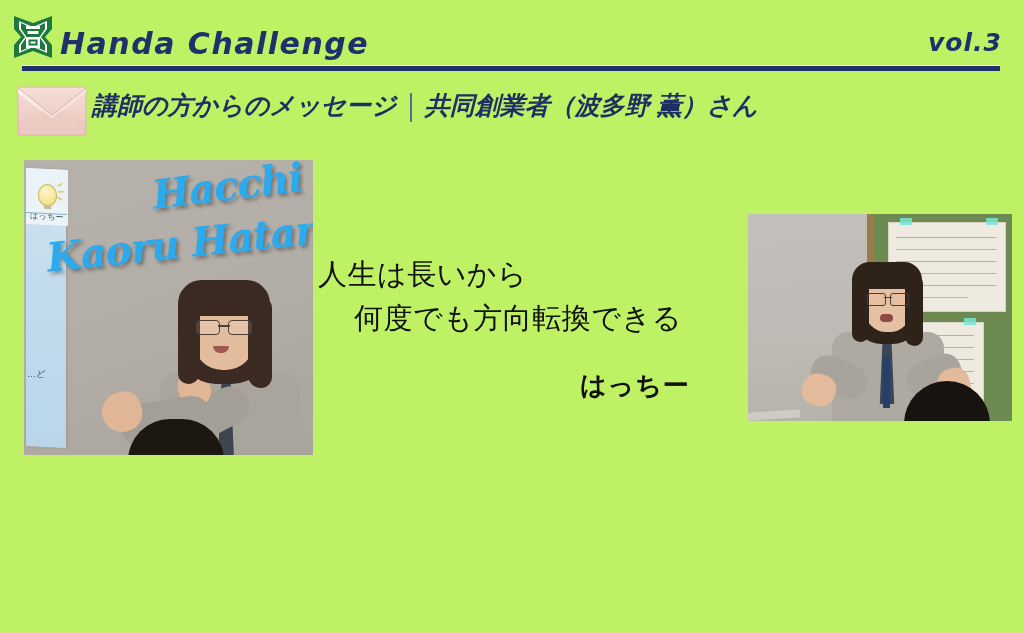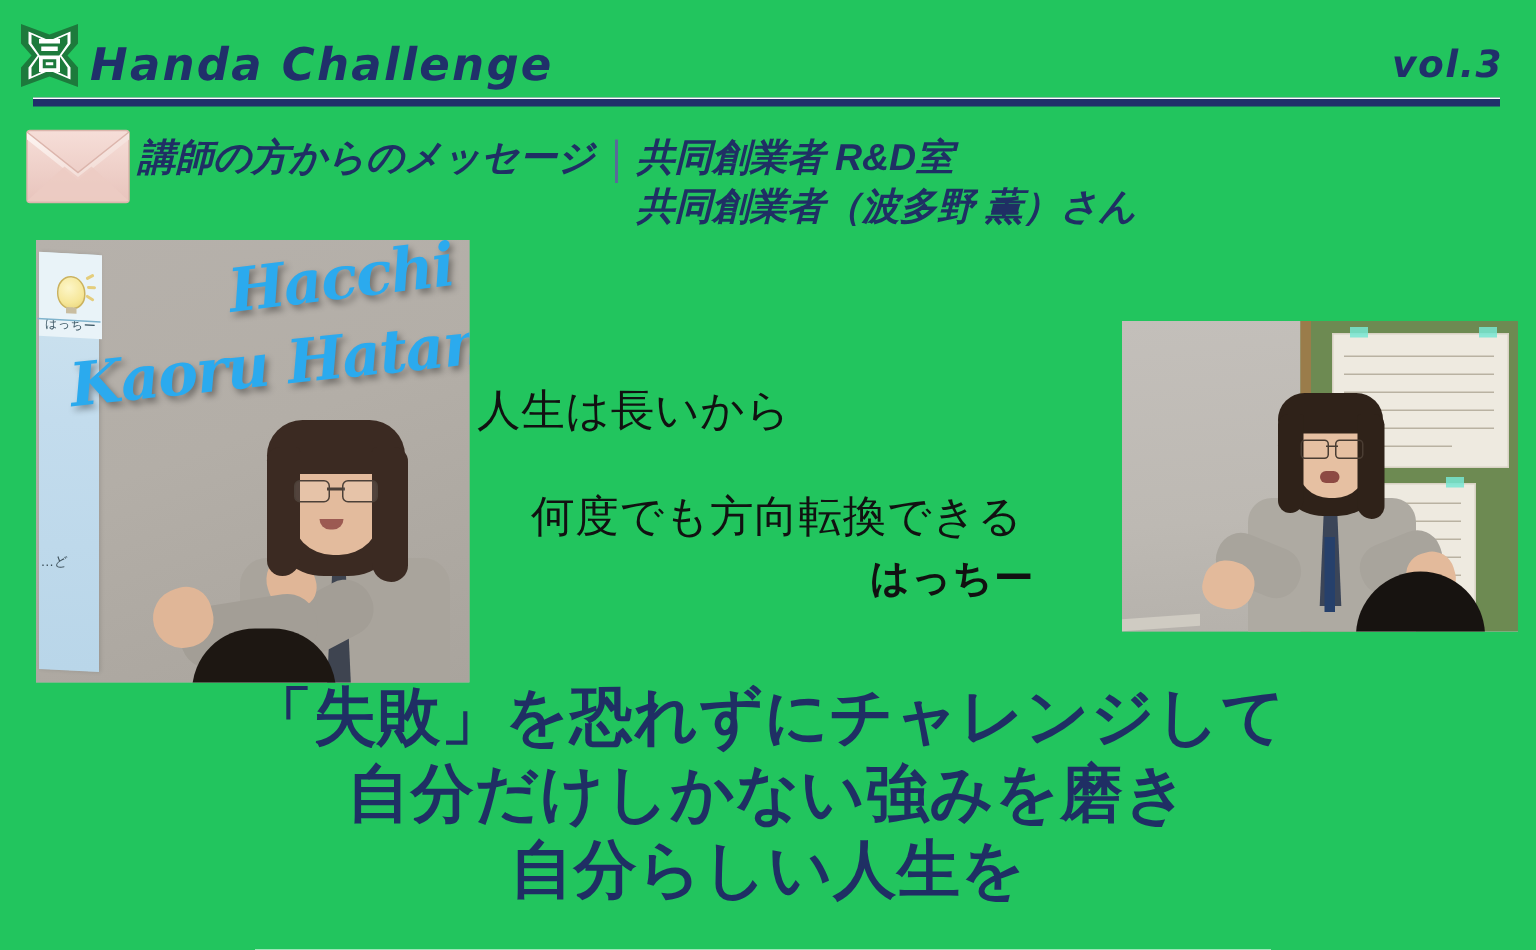--- a/index.html
+++ b/index.html
@@ -8,21 +8,21 @@
     padding: 0;
     background: #ffffff;
   }
   body {
     font-family: "Liberation Sans", "DejaVu Sans", sans-serif;
   }
   #slide {
     position: relative;
     width: 1024px;
     height: 633px;
-    background: #22c55e;
+    background: #bef264;
     overflow: hidden;
   }
 
   
   .header-crest {
     position: absolute;
     left: 10px;
     top: 13px;
     width: 46px;
     height: 48px;
@@ -578,21 +578,21 @@
   .quote {
     position: absolute;
     left: 318px;
     top: 252px;
     color: #111111;
     font-size: 29px;
     line-height: 1.52;
     letter-spacing: .5px;
     white-space: nowrap;
   }
-  .quote .l2 { padding-left: 36px; margin-top: 27px; }
+  .quote .l2 { padding-left: 36px; }
   .quote-author {
     position: absolute;
     left: 580px;
     top: 368px;
     font-size: 26px;
     font-weight: bold;
     color: #111111;
     letter-spacing: 1px;
     white-space: nowrap;
   }
@@ -649,21 +649,20 @@
       <path d="M2 4 L36 31 L70 4 L70 9 L36 36 L2 9 Z" fill="url(#envFlap)"></path>
       <path d="M2 50 L27 27 L36 34 L45 27 L70 50 Z" fill="#eccbc3" opacity=".85"></path>
       <path d="M2 4 L36 31 L70 4" fill="none" stroke="#dcb5ac" stroke-width="1"></path>
     </svg>
   </div>
 
   <div class="subtitle-row">
     <div class="subtitle-label">講師の方からのメッセージ</div>
     <div class="subtitle-divider"></div>
     <div class="subtitle-org">
-      <div>共同創業者 R&amp;D室</div>
       <div>共同創業者（波多野 薫）さん</div>
     </div>
   </div>
 
   <div class="photo photo-left">
     <div class="wall-left"></div>
     <div class="screen-panel"></div>
     <div class="screen-panel2">
       <div class="bulb"></div>
       <div class="bulb-ray" style="left:31px;top:14px;transform:rotate(-30deg);"></div>
@@ -747,19 +746,14 @@
     <div class="desk-r"></div>
     <div class="head-silhouette-r"></div>
   </div>
 
   <div class="quote">
     <div class="l1">人生は長いから</div>
     <div class="l2">何度でも方向転換できる</div>
   </div>
   <div class="quote-author">はっちー</div>
 
-  <div class="message">
-    <div>「失敗」を恐れずにチャレンジして</div>
-    <div>自分だけしかない強みを磨き</div>
-    <div>自分らしい人生を</div>
-  </div>
 
 </div>
 
 </body></html>

